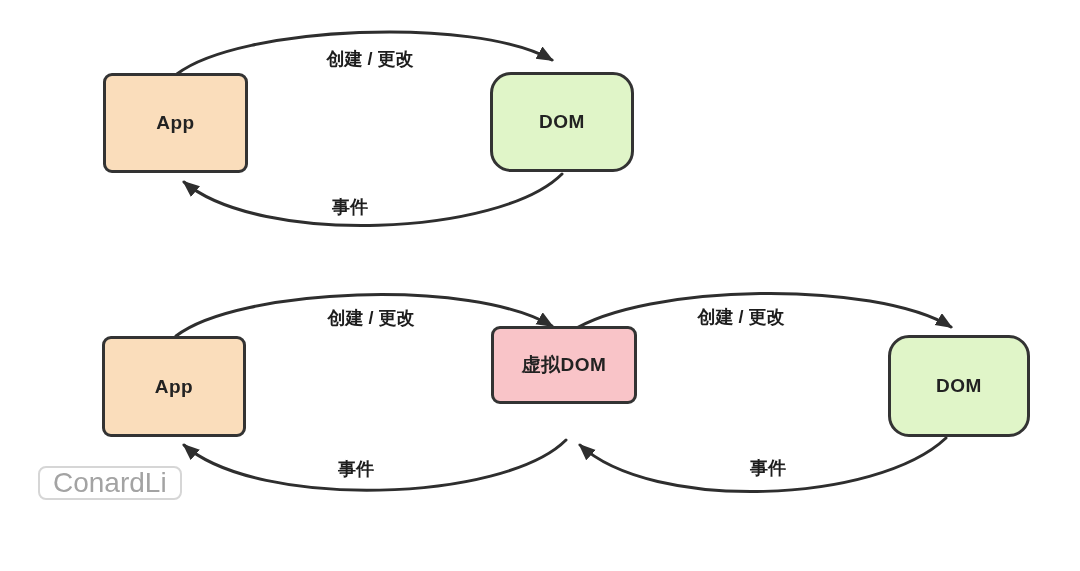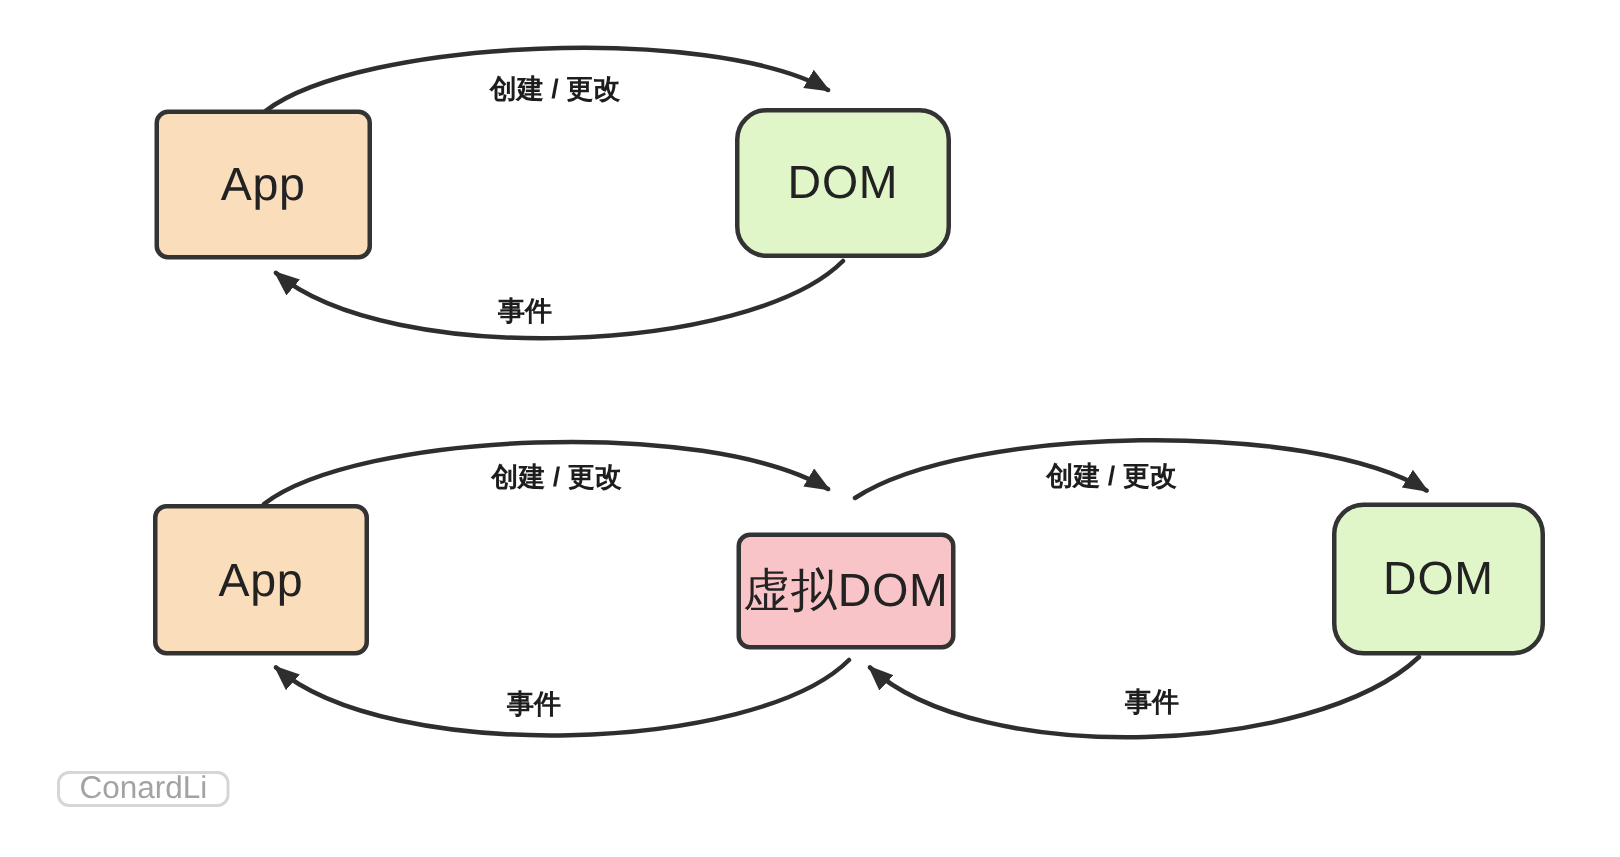--- a/index.html
+++ b/index.html
@@ -18,22 +18,22 @@
     z-index: 1;
   }
   .node {
     position: absolute;
     box-sizing: border-box;
     border: 3px solid #333333;
     border-radius: 9px;
     display: flex;
     align-items: center;
     justify-content: center;
-    font-size: 31px;
-    font-weight: 400;
+    font-size: 19px;
+    font-weight: 700;
     color: #222222;
     z-index: 2;
     letter-spacing: 0.5px;
   }
   .node-app  { background: #faddbb; }
   .node-dom  { background: #e0f5c8; border-radius: 21px; }
   .node-vdom { background: #f9c4c8; }
 
   .edge-label {
     position: absolute;
@@ -42,31 +42,30 @@
     font-weight: 700;
     color: #1d1d1d;
     white-space: nowrap;
     z-index: 3;
   }
   .watermark {
     position: absolute;
     left: 38px;
     top: 466px;
     box-sizing: border-box;
-    height: 24px;
+    height: 34px;
     padding: 0 13px;
     border: 2px solid #d6d6d6;
     border-radius: 8px;
     display: flex;
     align-items: center;
     color: #a3a3a3;
-    font-size: 21px;
+    font-size: 28px;
     background: #ffffff;
     z-index: 3;
-    margin-top: 48px;
   }
 </style>
 </head>
 <body>
 
 <div id="stage">
 
   <svg id="arrow-layer" viewBox="0 0 1080 571" xmlns="http://www.w3.org/2000/svg">
     <defs>
       <marker id="ah" markerUnits="userSpaceOnUse" markerWidth="22" markerHeight="18" refX="15" refY="7" orient="auto">
@@ -83,21 +82,21 @@
     </g>
   </svg>
 
   <div class="node node-app" style="left:103px; top:73px; width:145px; height:100px;">App</div>
   <div class="node node-dom" style="left:490px; top:72px; width:144px; height:100px;">DOM</div>
 
   <div class="edge-label" style="left:370px; top:59px;">创建 / 更改</div>
   <div class="edge-label" style="left:350px; top:207px;">事件</div>
 
   <div class="node node-app" style="left:102px; top:336px; width:144px; height:101px;">App</div>
-  <div class="node node-vdom" style="left:491px; top:355px; width:146px; height:78px;">虚拟DOM</div>
+  <div class="node node-vdom" style="left:491px; top:326px; width:146px; height:78px;">虚拟DOM</div>
   <div class="node node-dom" style="left:888px; top:335px; width:142px; height:102px;">DOM</div>
 
   <div class="edge-label" style="left:371px; top:318px;">创建 / 更改</div>
   <div class="edge-label" style="left:356px; top:469px;">事件</div>
   <div class="edge-label" style="left:741px; top:317px;">创建 / 更改</div>
   <div class="edge-label" style="left:768px; top:468px;">事件</div>
 
   <div class="watermark">
     <span>ConardLi</span>
   </div>

